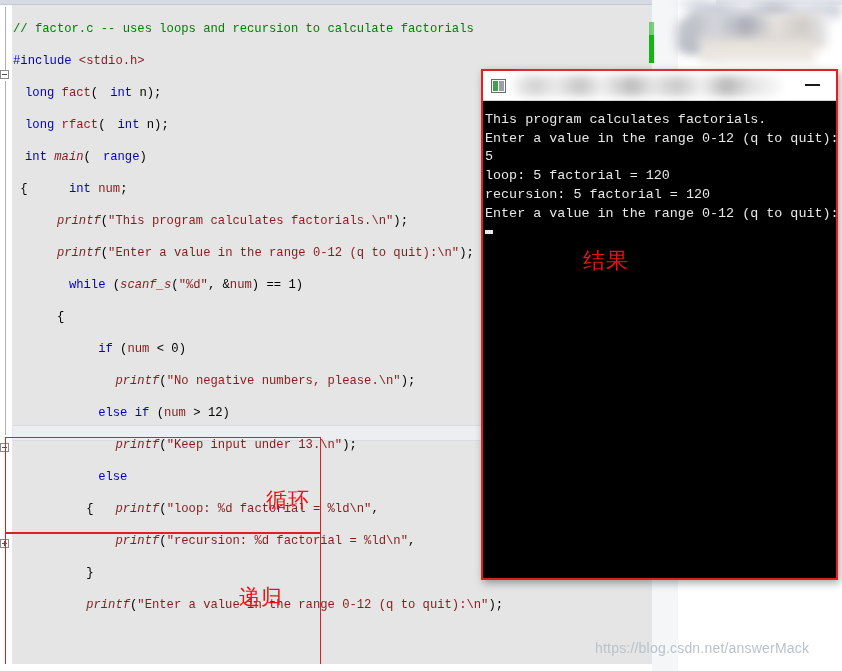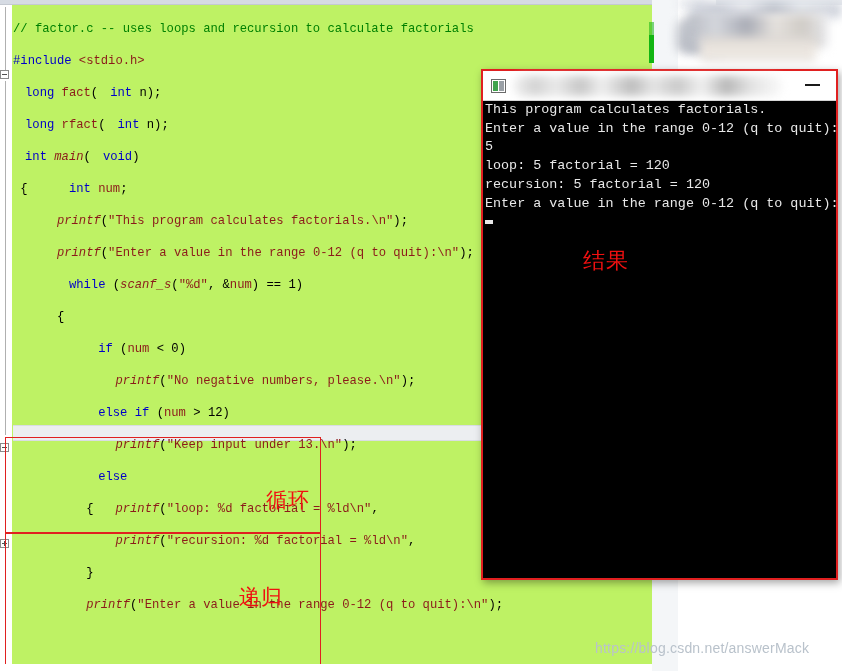--- a/index.html
+++ b/index.html
@@ -38,21 +38,21 @@
     width: 126px; height: 5px;
     background: #e8ebef;
   }
 
   
   .editor {
     position: absolute;
     left: 0; top: 5px;
     width: 652px;
     height: 666px;
-    background: #bef264;
+    background: #e5e5e5;
     overflow: hidden;
   }
 
   
   .gutter {
     position: absolute;
     left: 0; top: 0;
     width: 12px; height: 100%;
     background: #ffffff;
   }
@@ -241,21 +241,21 @@
   .console-body {
     position: absolute;
     left: 0; top: 30px;
     width: 100%;
     height: 477px;
     background: #000000;
     color: #e8e8e8;
     font-family: "Liberation Mono", "DejaVu Sans Mono", monospace;
     font-size: 13.4px;
     line-height: 18.7px;
-    padding: 0 0 0 2px;
+    padding: 10px 0 0 2px;
     box-sizing: border-box;
     white-space: pre;
     overflow: hidden;
   }
   .console-cursor {
     display: inline-block;
     width: 8px; height: 4px;
     background: #e8e8e8;
     vertical-align: baseline;
     margin-bottom: 1px;
@@ -308,21 +308,21 @@
       <div class="gutter-line" style="top:545px;height:112px;"></div>
     </div>
 
     <div class="line-highlight" style="top:420px;"></div>
 
     <div class="code">
 <div class="ln"><span class="cm">// factor.c -- uses loops and recursion to calculate factorials</span></div>
 <div class="ln"><span class="mac">#include</span> <span class="st">&lt;stdio.h&gt;</span></div>
 <div class="ln"><span class="kw">long</span> <span class="id">fact</span>(<span class="kw">int</span> n);</div>
 <div class="ln"><span class="kw">long</span> <span class="id">rfact</span>(<span class="kw">int</span> n);</div>
-<div class="ln"><span class="kw">int</span> <span class="fn">main</span>(<span class="kw">void</span>)</div>
+<div class="ln"><span class="kw">int</span> <span class="fn">main</span>(<span class="kw">range</span>)</div>
 <div class="ln"> {    <span class="kw">int</span> <span class="id">num</span>;</div>
 <div class="ln">      <span class="fn">printf</span>(<span class="st">"This program calculates factorials.\n"</span>);</div>
 <div class="ln">      <span class="fn">printf</span>(<span class="st">"Enter a value in the range 0-12 (q to quit):\n"</span>);</div>
 <div class="ln">      <span class="kw">while</span> (<span class="fn">scanf_s</span>(<span class="st">"%d"</span>, &amp;<span class="id">num</span>) == 1)</div>
 <div class="ln">      {</div>
 <div class="ln">          <span class="kw">if</span> (<span class="id">num</span> &lt; 0)</div>
 <div class="ln">              <span class="fn">printf</span>(<span class="st">"No negative numbers, please.\n"</span>);</div>
 <div class="ln">          <span class="kw">else if</span> (<span class="id">num</span> &gt; 12)</div>
 <div class="ln">              <span class="fn">printf</span>(<span class="st">"Keep input under 13.\n"</span>);</div>
 <div class="ln">          <span class="kw">else</span></div>

